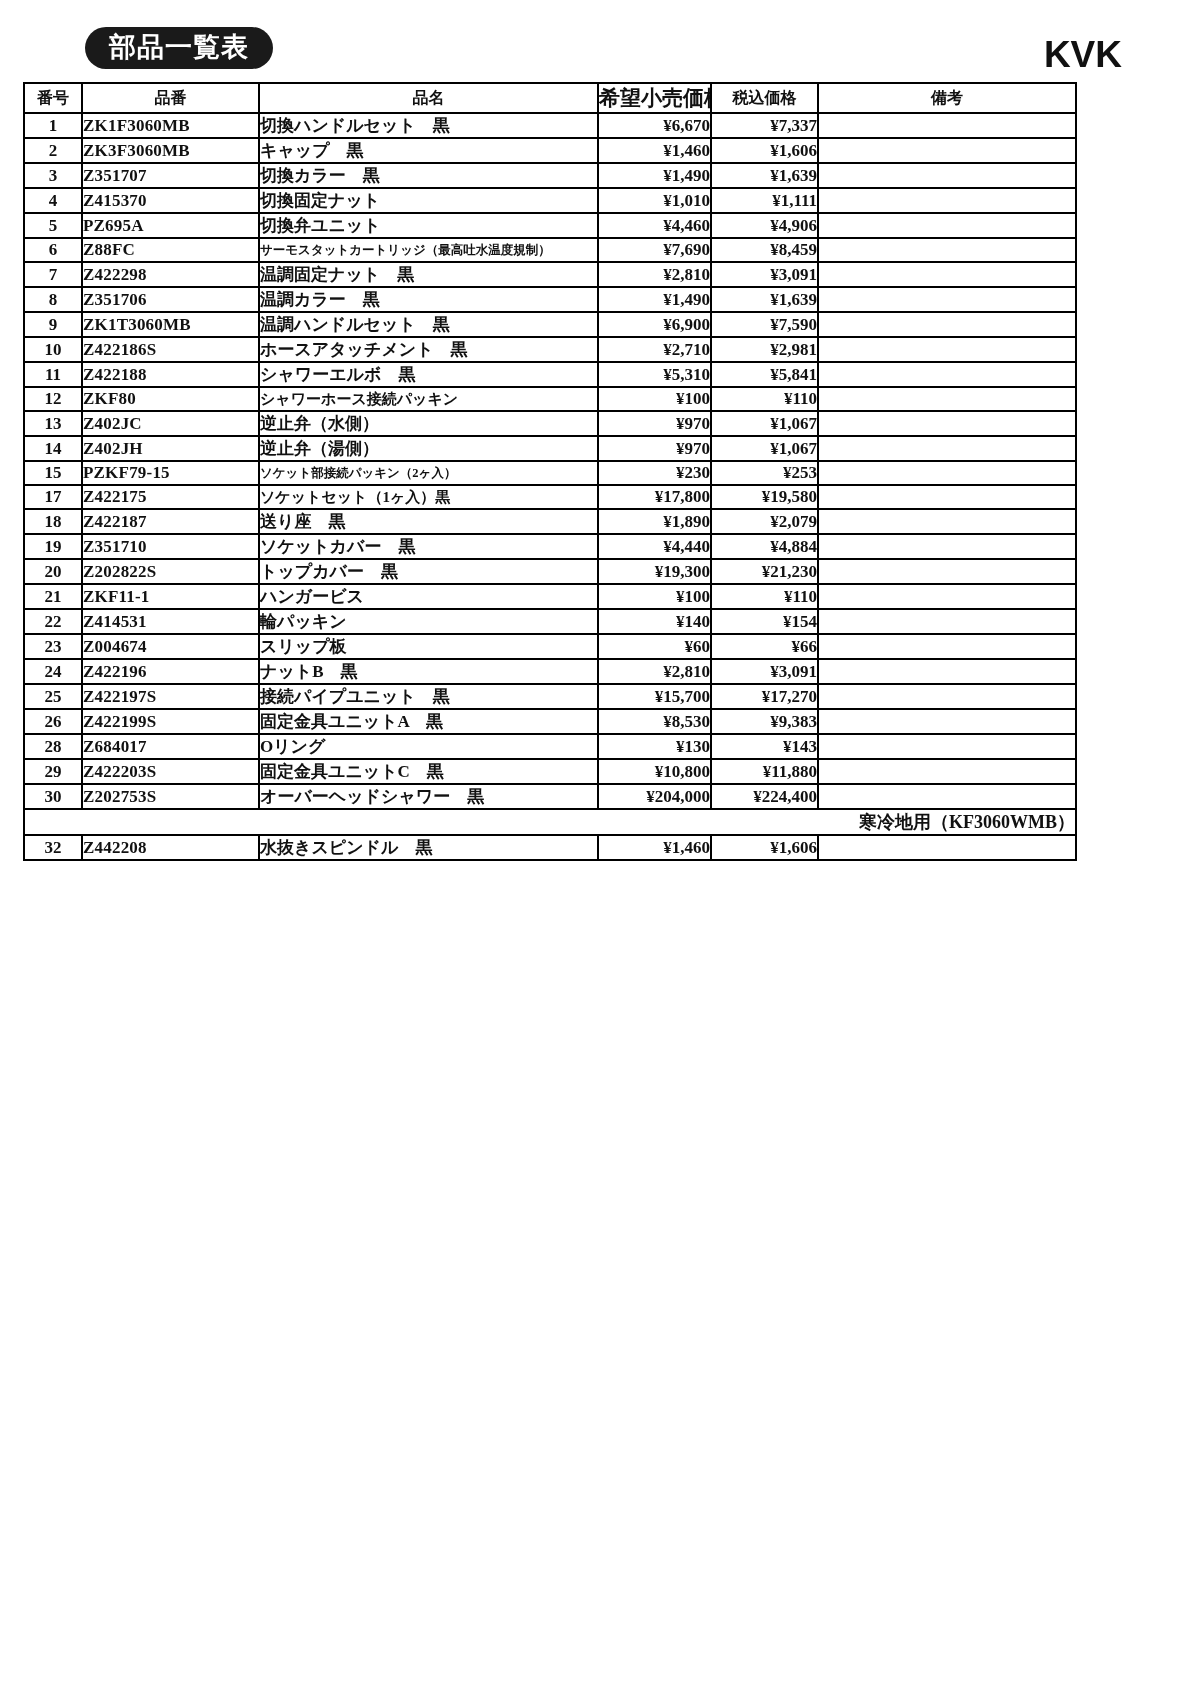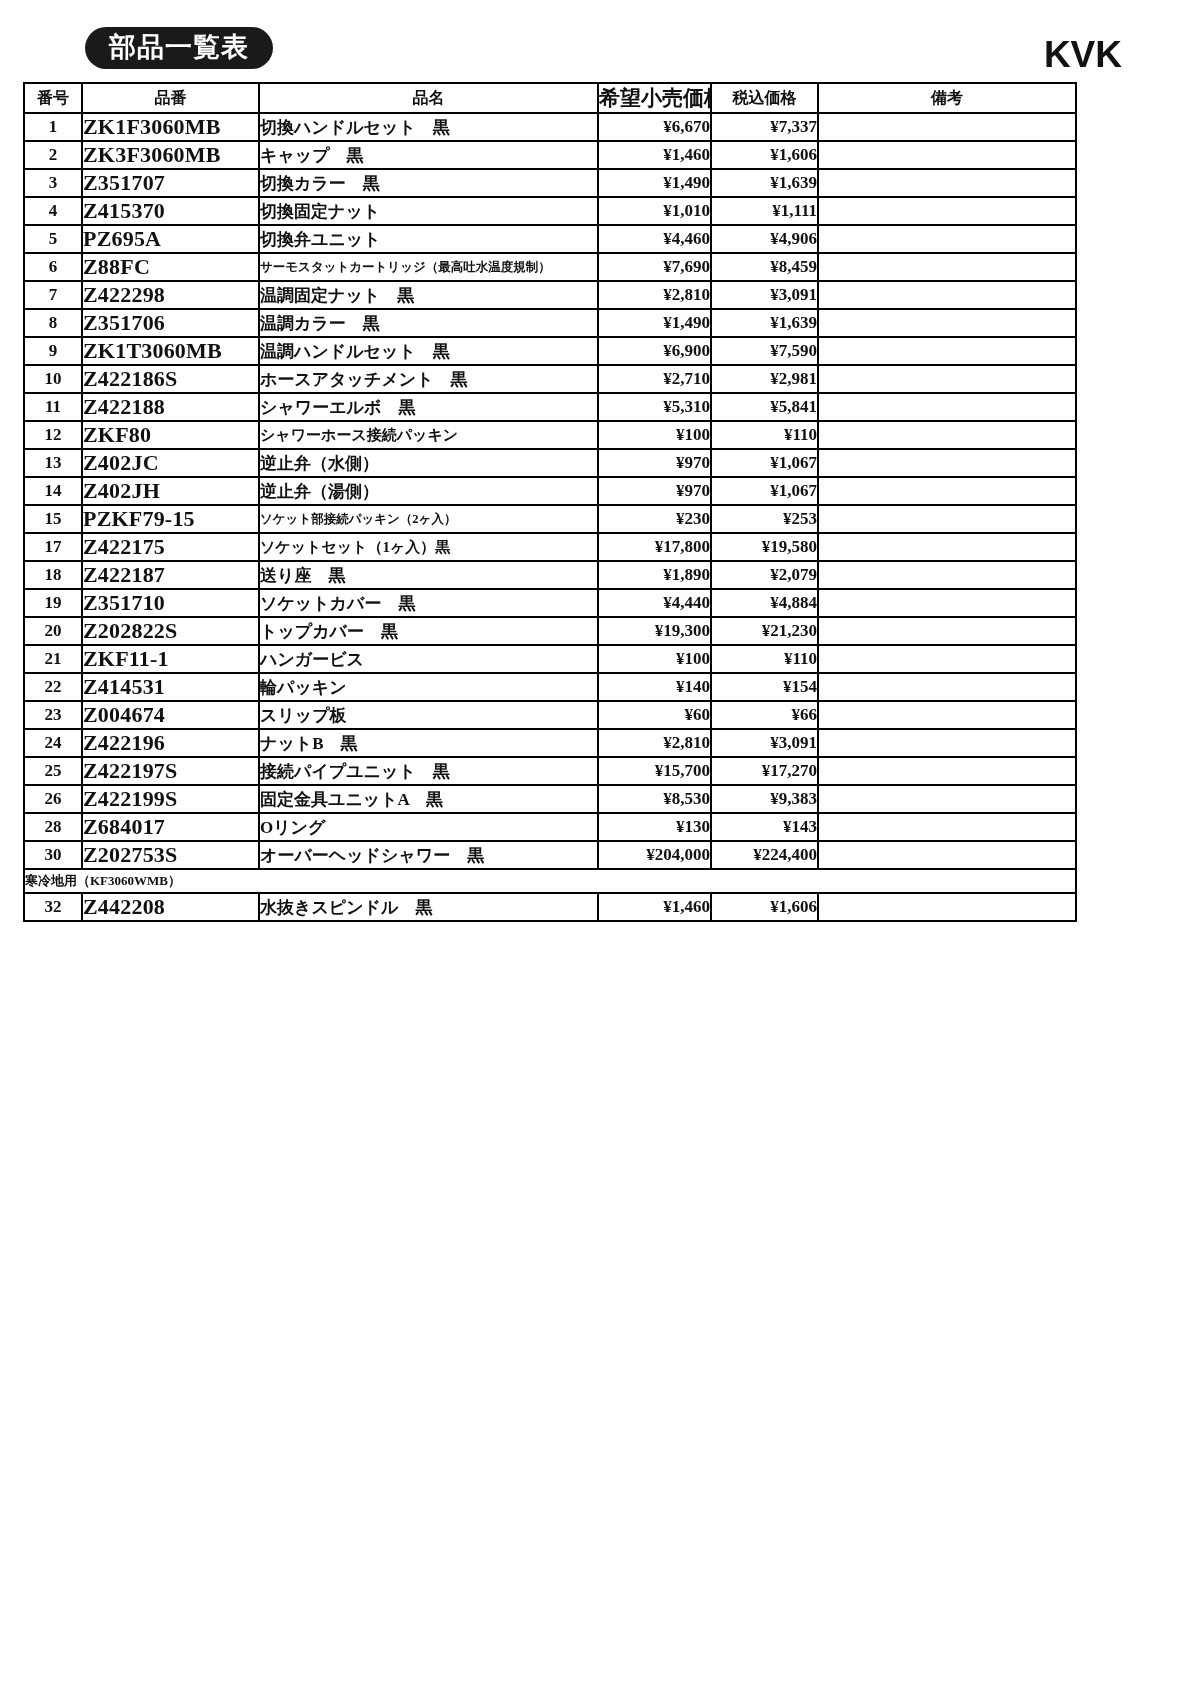--- a/index.html
+++ b/index.html
@@ -64,29 +64,29 @@
     overflow: hidden;
     white-space: nowrap;
   }
   table.parts th {
     font-size: 16px;
     text-align: center;
     vertical-align: middle;
   }
   table.parts th.h-price { font-size: 21px; }
   td.no    { text-align: center; font-size: 17px; }
-  td.code  { text-align: left; font-size: 22px; padding-left: 6px; letter-spacing: 0.2px; }
+  td.code  { text-align: left; font-size: 17px; padding-left: 6px; letter-spacing: 0.2px; }
   td.name  { text-align: left; font-size: 17px; padding-left: 7px; }
   td.name.sm { font-size: 12.5px; }
   td.name.md { font-size: 15px; }
   td.price, td.tax { text-align: right; font-size: 17px; padding-right: 5px; }
   td.note  { }
   td.section-cell {
-    text-align: left;
-    font-size: 13px;
+    text-align: right;
+    font-size: 18px;
     padding-left: 62px;
   }
   .page-num {
     position: absolute;
     left: 995px;
     top: 1573px;
     width: 120px;
     text-align: right;
     font-size: 25px;
     font-weight: bold;
@@ -336,20 +336,28 @@
         </tr>
         <tr>
           <td class="no">28</td>
           <td class="code">Z684017</td>
           <td class="name">Oリング</td>
           <td class="price">¥130</td>
           <td class="tax">¥143</td>
           <td class="note"></td>
         </tr>
         <tr>
+          <td class="no">29</td>
+          <td class="code">Z422203S</td>
+          <td class="name">固定金具ユニットC　黒</td>
+          <td class="price">¥10,800</td>
+          <td class="tax">¥11,880</td>
+          <td class="note"></td>
+        </tr>
+        <tr>
           <td class="no">30</td>
           <td class="code">Z202753S</td>
           <td class="name">オーバーヘッドシャワー　黒</td>
           <td class="price">¥204,000</td>
           <td class="tax">¥224,400</td>
           <td class="note"></td>
         </tr>
         <tr>
           <td colspan="6" class="section-cell">寒冷地用（KF3060WMB）</td>
         </tr>

